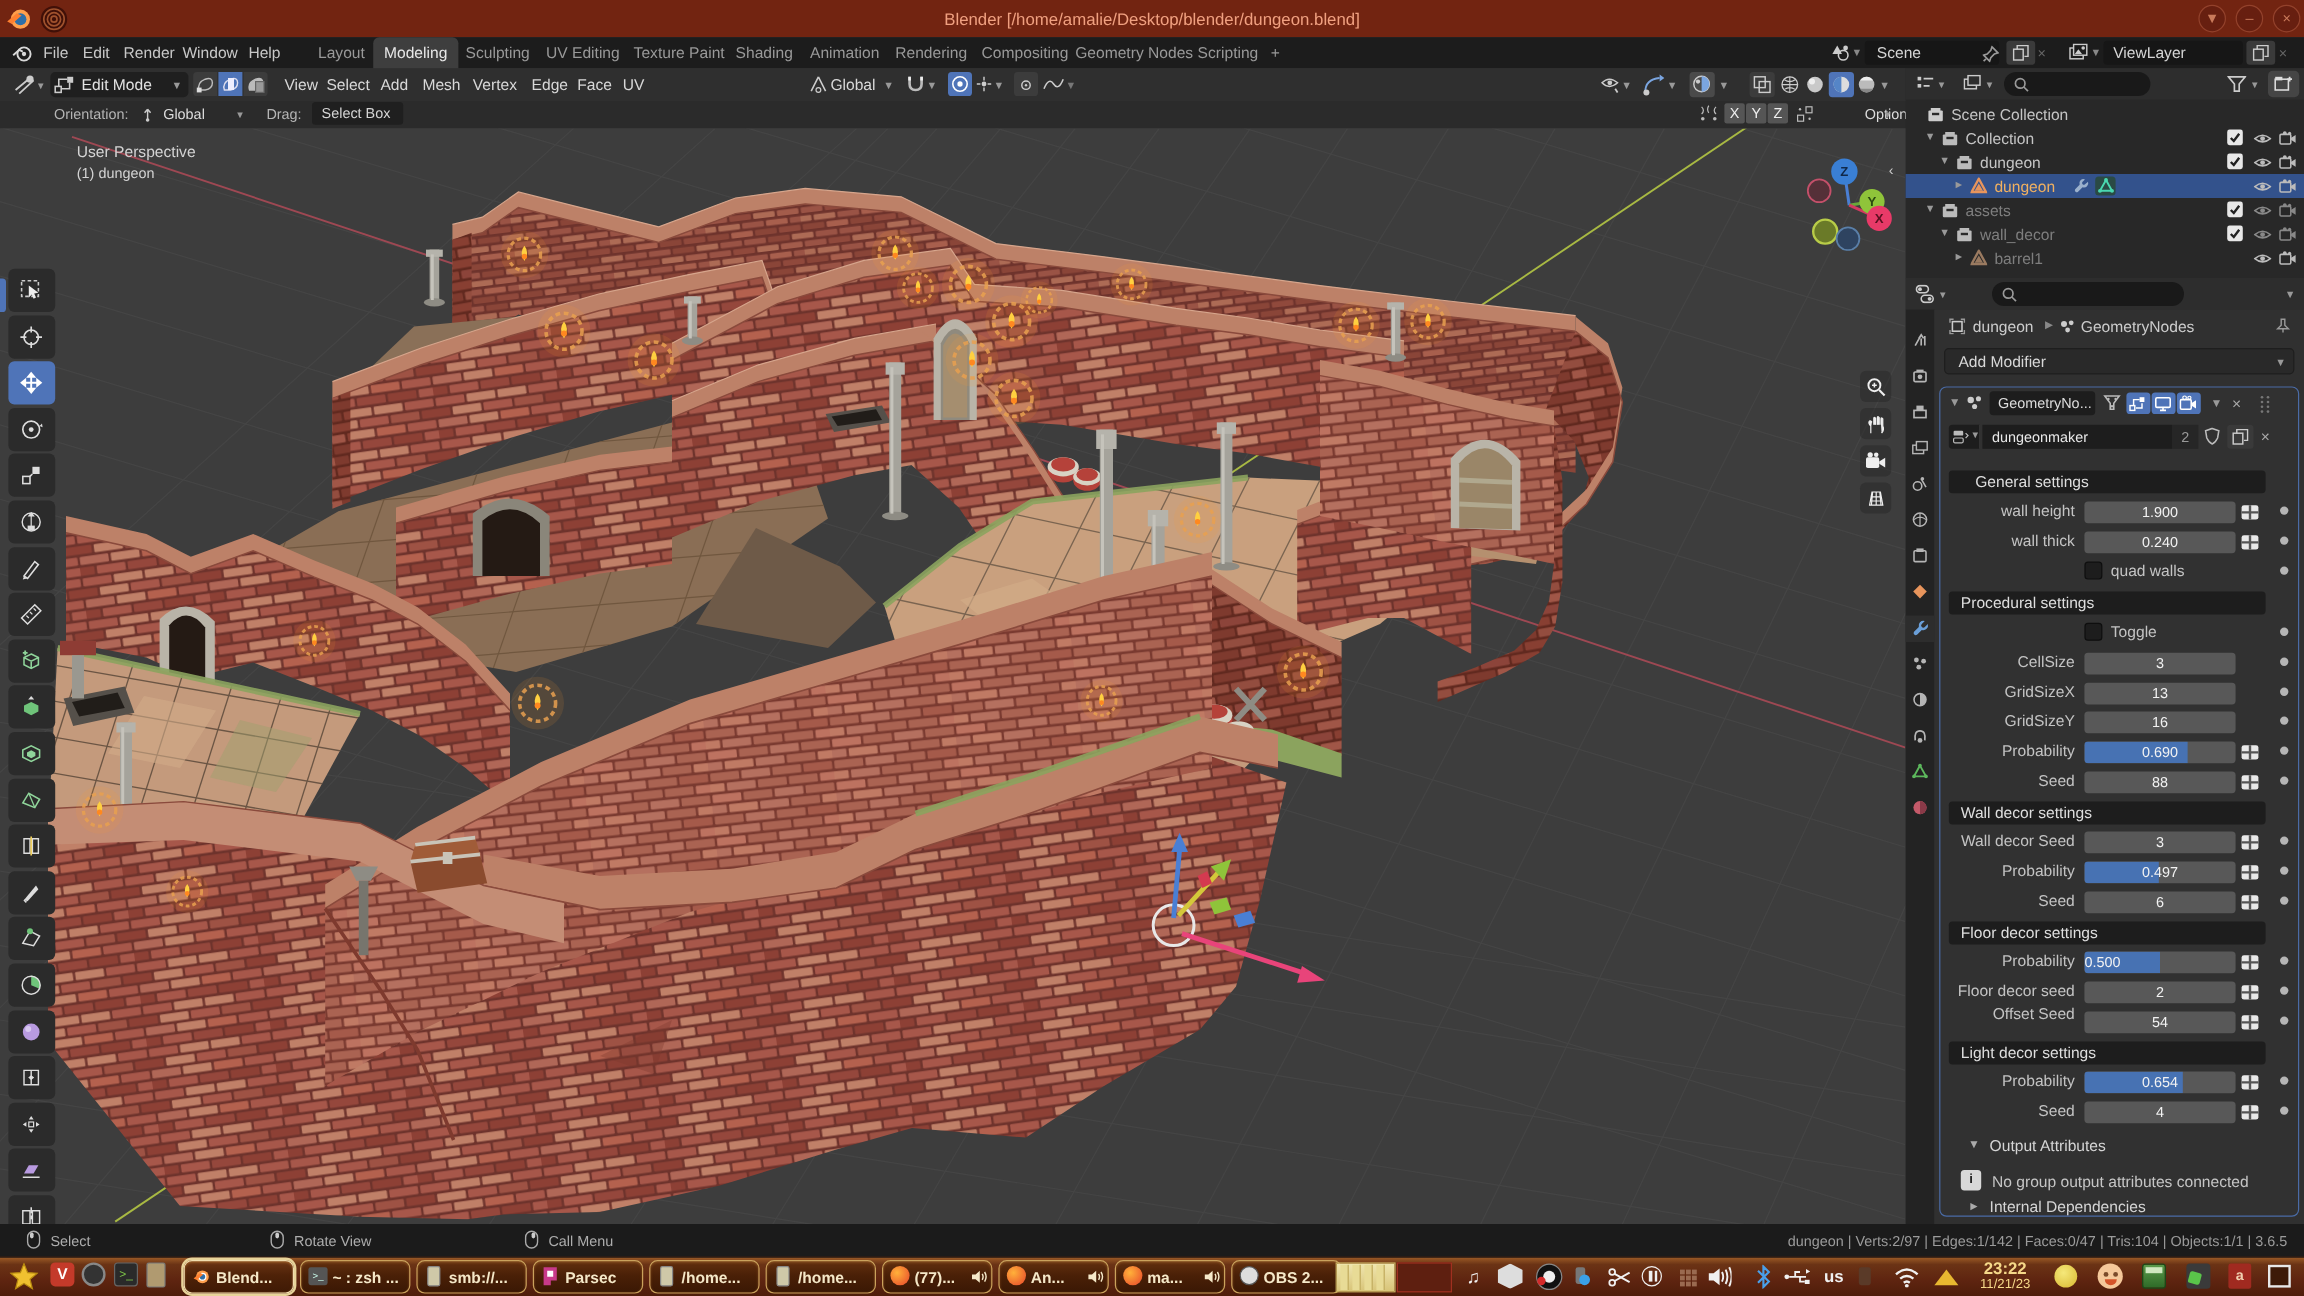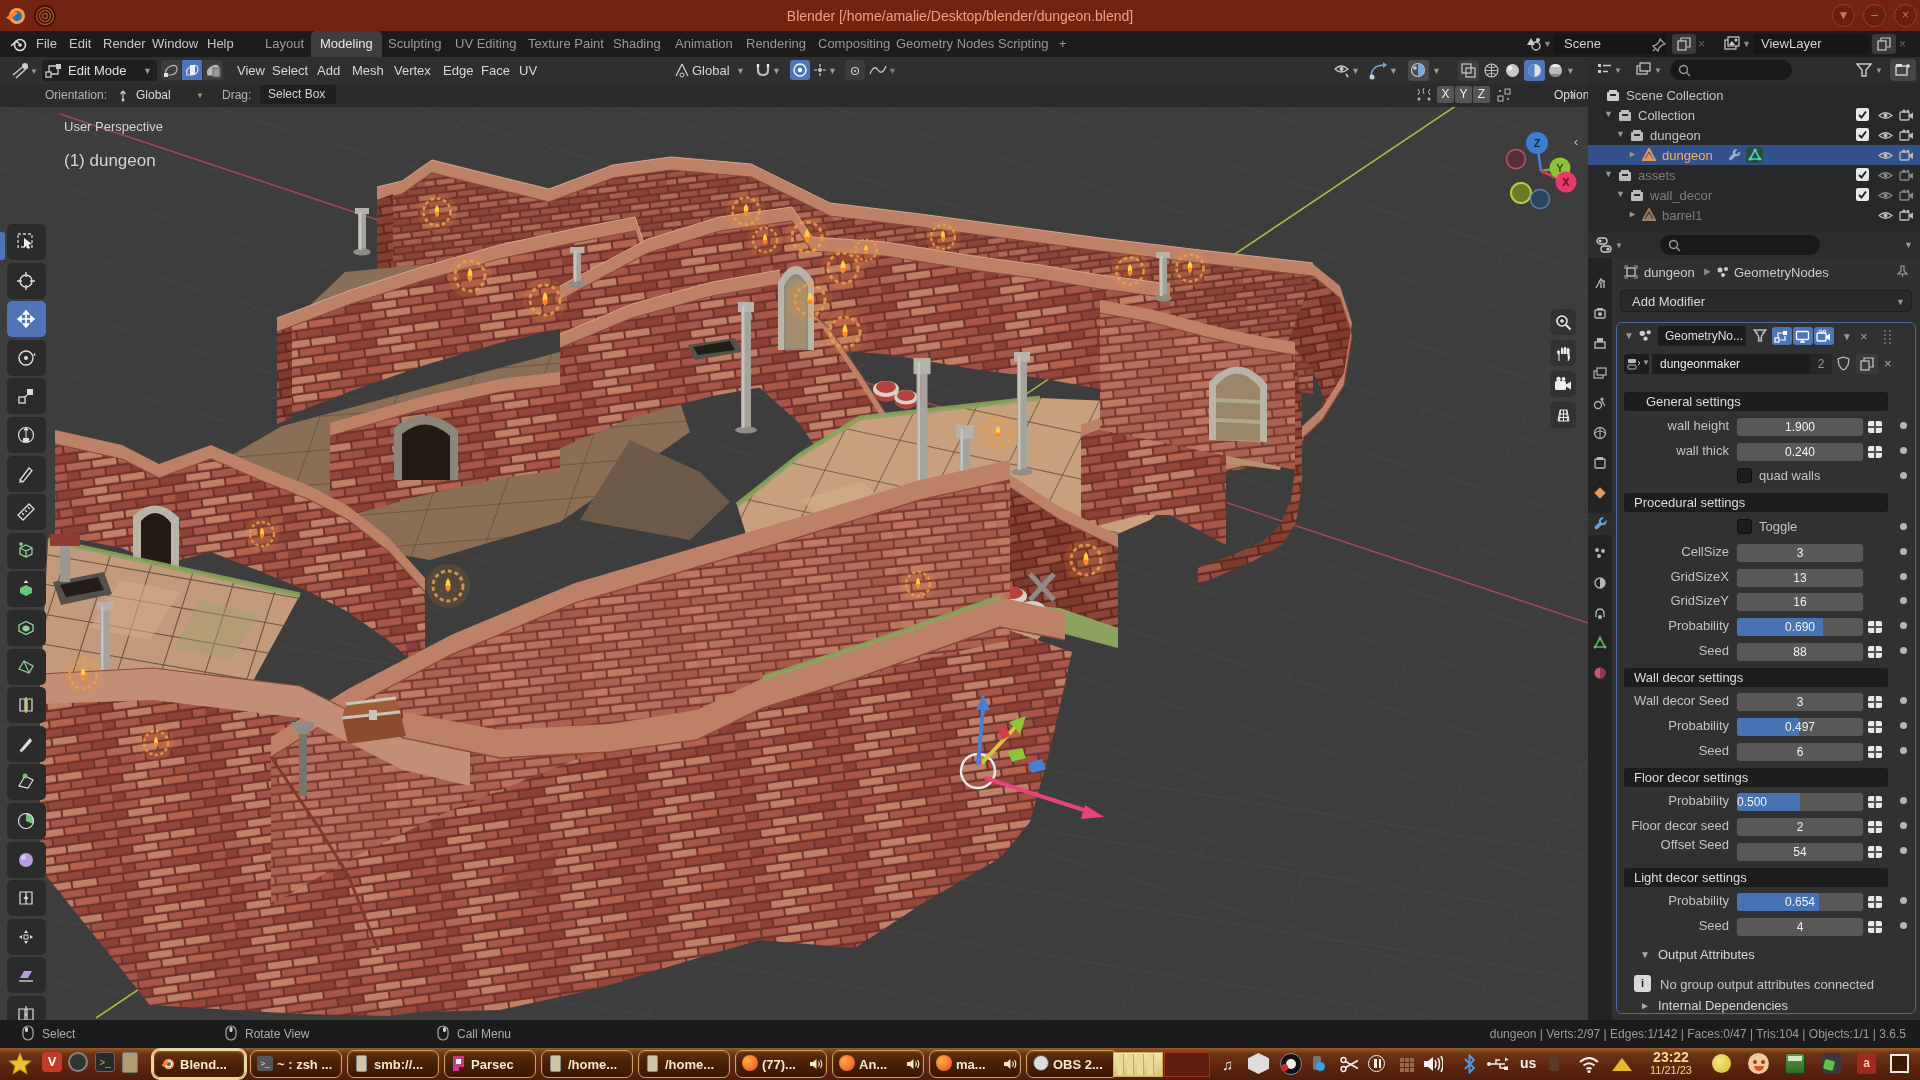--- a/index.html
+++ b/index.html
@@ -836,21 +836,21 @@
         </g>
 <g transform="translate(918,584) scale(0.8)">
           <circle cx="0" cy="0" r="22" fill="#ff9a30" opacity="0.12"></circle>
           <circle cx="0" cy="0" r="15" fill="none" stroke="#e8a050" stroke-width="3" stroke-dasharray="4 3" opacity="0.85"></circle>
           <path d="M 0 6 Q -5 -2 0 -8 Q 5 -2 0 6 Z" fill="#ffd040"></path>
           <circle cx="0" cy="2" r="2.5" fill="#ff8820"></circle>
         </g>
       </g>
     </svg>
   <div class="abs" style="left:64px;top:12px;color:#d4d4d4;font-size:13px;">User Perspective</div>
-  <div class="abs" style="left:64px;top:30px;color:#d4d4d4;font-size:17px;margin-top:14px;">(1) dungeon</div>
+  <div class="abs" style="left:64px;top:30px;color:#d4d4d4;font-size:12px;">(1) dungeon</div>
   <div class="abs" id="toolbar" style="left:0;top:0">
 <div class="abs" style="left:7px;top:117px;width:39px;height:36px;background:#2b2b2b;border-radius:5px"></div>
 <svg class="abs" style="left:16px;top:125px" width="20" height="20" viewBox="0 0 20 20">
         <rect x="2" y="2" width="14" height="13" fill="none" stroke="#ccc" stroke-width="1.3" stroke-dasharray="3 2"></rect>
         <path d="M 8 6 L 8 16 L 10.5 13.5 L 12 17 L 14 16 L 12.5 12.5 L 16 12 Z" fill="#eee"></path>
       </svg>
 <div class="abs" style="left:7px;top:155.6px;width:39px;height:36px;background:#2b2b2b;border-radius:5px"></div>
 <svg class="abs" style="left:16px;top:163.6px" width="20" height="20" viewBox="0 0 20 20">
         <circle cx="10" cy="10" r="6" fill="none" stroke="#ddd" stroke-width="1.4"></circle>
         <path d="M 10 1 V 6 M 10 14 V 19 M 1 10 H 6 M 14 10 H 19" stroke="#ddd" stroke-width="1.4"></path>

